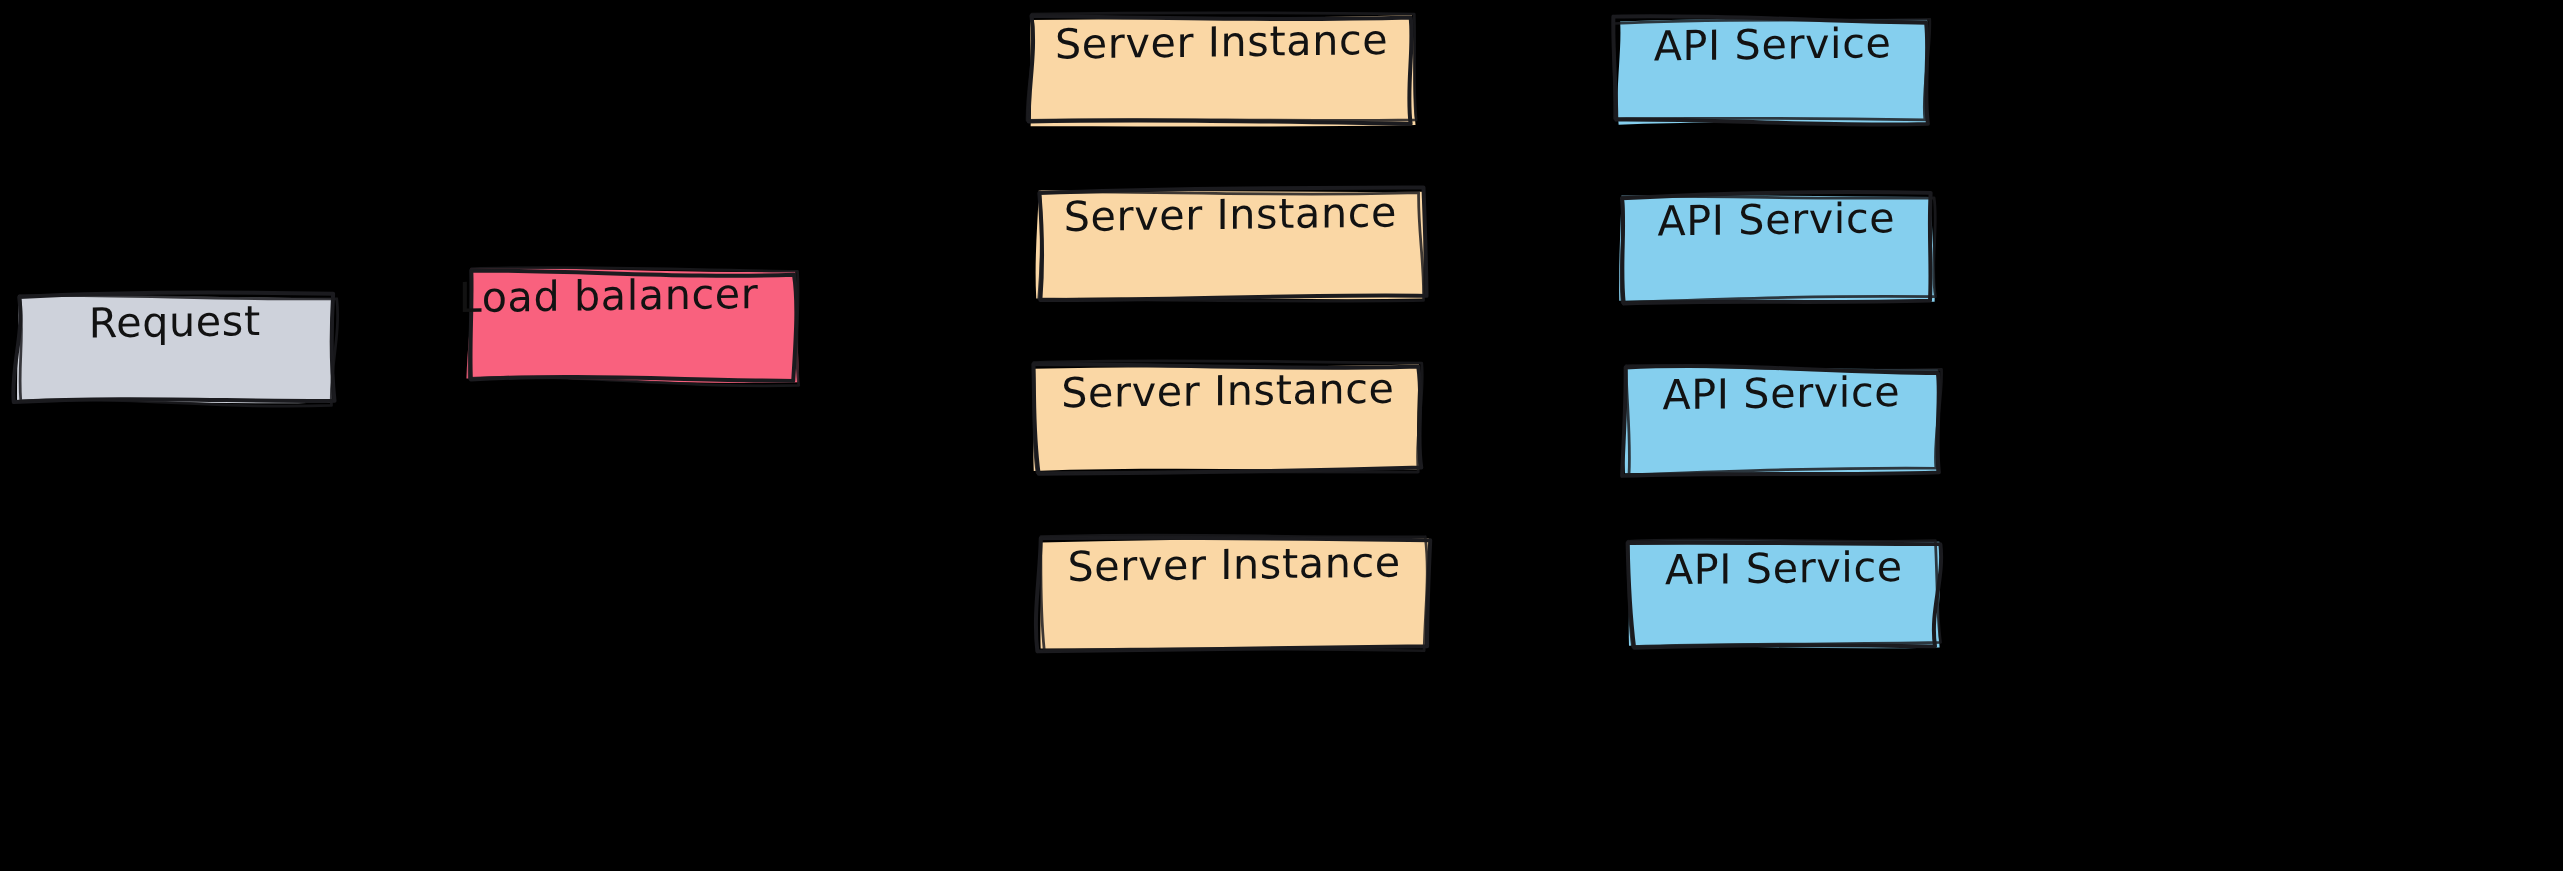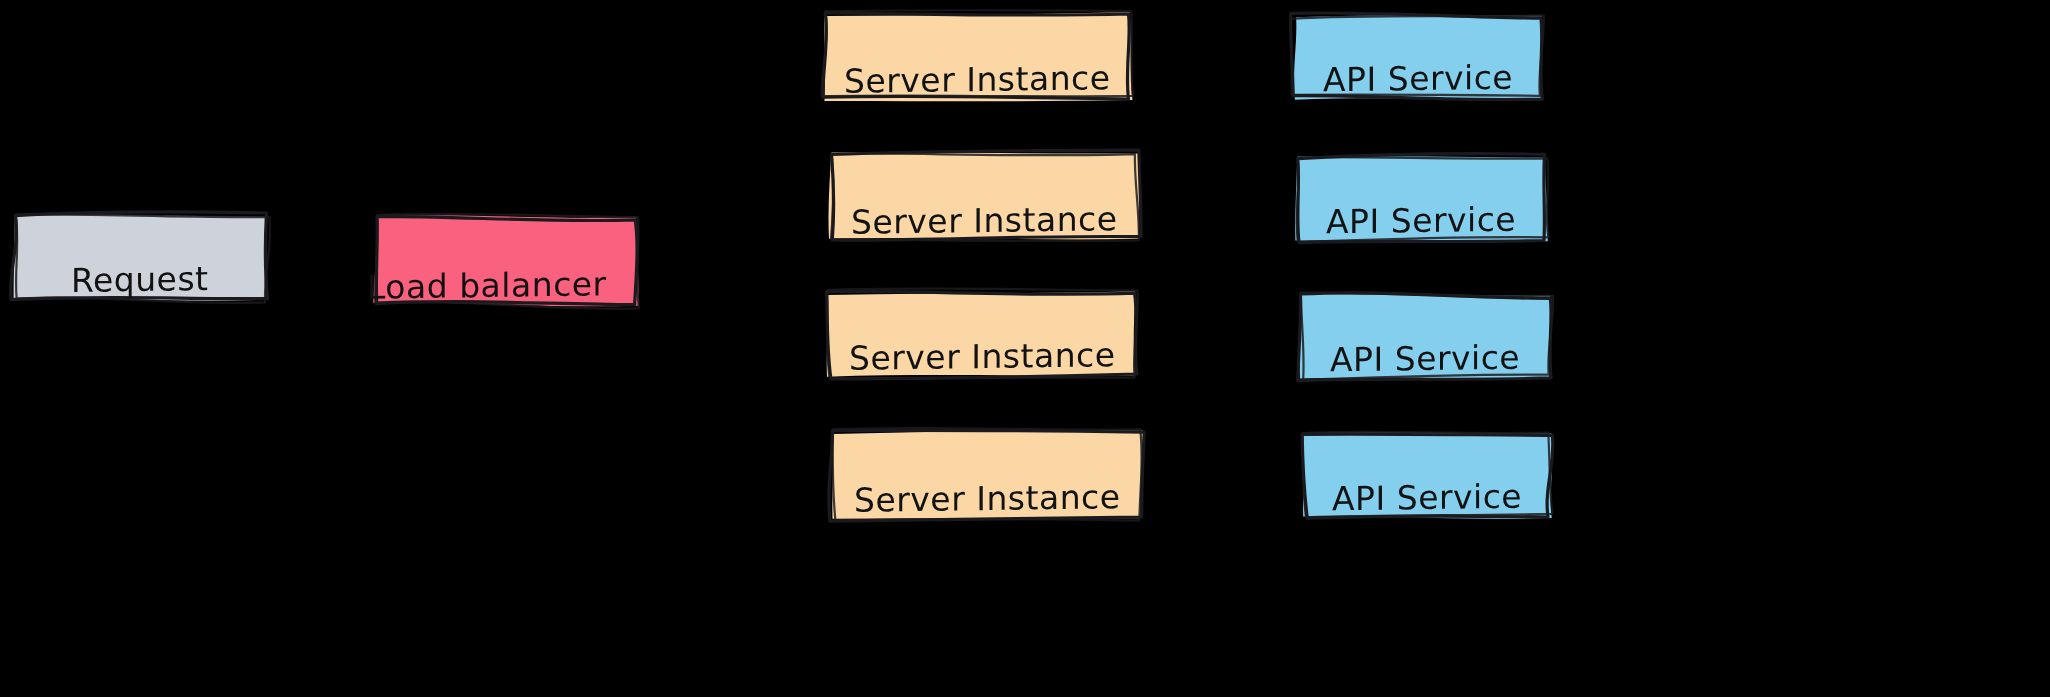--- a/index.html
+++ b/index.html
@@ -16,21 +16,21 @@
   #canvas {
     position: relative;
     width: 2050px;
     height: 697px;
     background: #000000;
   }
   .node {
     position: absolute;
     box-sizing: border-box;
     display: flex;
-    align-items: flex-end;
+    align-items: flex-start;
     justify-content: center;
   }
   .node svg {
     position: absolute;
     left: 0;
     top: 0;
     overflow: visible;
     pointer-events: none;
   }
   .node-label {
@@ -45,21 +45,21 @@
   }
   .lbl-request   { font-size: 33px; }
   .lbl-lb        { font-size: 33px; }
   .lbl-server    { font-size: 33px; }
   .lbl-api       { font-size: 33px; }
 </style>
 </head>
 <body>
 
 <div id="canvas">
-    <div class="node" style="left: 14px; top: 216px; width: 252px; height: 83px;">
+    <div class="node" style="left: 14px; top: 238px; width: 252px; height: 83px;">
       <svg width="268" height="99" style="left: -8px; top: -8px;">
         <g transform="translate(8,8)">
           <path d="M 0.8 -1.7 C 84.7 -2.1, 167.6 0.1, 252.4 0.7 C 252.2 29.3, 249.5 56.3, 251.6 83.7 C 164.7 87.1, 82.8 80.5, -0.4 82.1 C -0.5 55.8, 0.8 26.7, 0.8 -1.7" fill="#ced2db" stroke="none"></path>
           <path d="M 1.4 -0.3 C 84.1 -5.0, 166.6 -4.7, 252.5 -3.0 C 250.8 27.4, 250.9 56.3, 253.6 82.7 C 164.4 83.0, 85.8 79.0, -3.0 83.6 C -5.4 54.9, 5.4 30.4, 1.4 -0.3" fill="none" stroke="#1b1b1f" stroke-width="3.2" stroke-linecap="round" stroke-linejoin="round" opacity="1"></path>
           <path d="M 1.7 -1.6 C 86.5 -2.5, 166.7 2.2, 255.4 1.0 C 258.7 29.6, 249.5 57.8, 251.2 86.3 C 163.4 89.8, 85.6 78.2, 2.6 82.7 C 0.3 52.1, 5.8 30.1, 1.7 -1.6" fill="none" stroke="#1b1b1f" stroke-width="2.2" stroke-linecap="round" stroke-linejoin="round" opacity="0.85"></path>
         </g>
       </svg>
       <div class="node-label lbl-request">Request</div>
     </div>
     <div class="node" style="left: 375px; top: 217px; width: 223px; height: 88px;">

